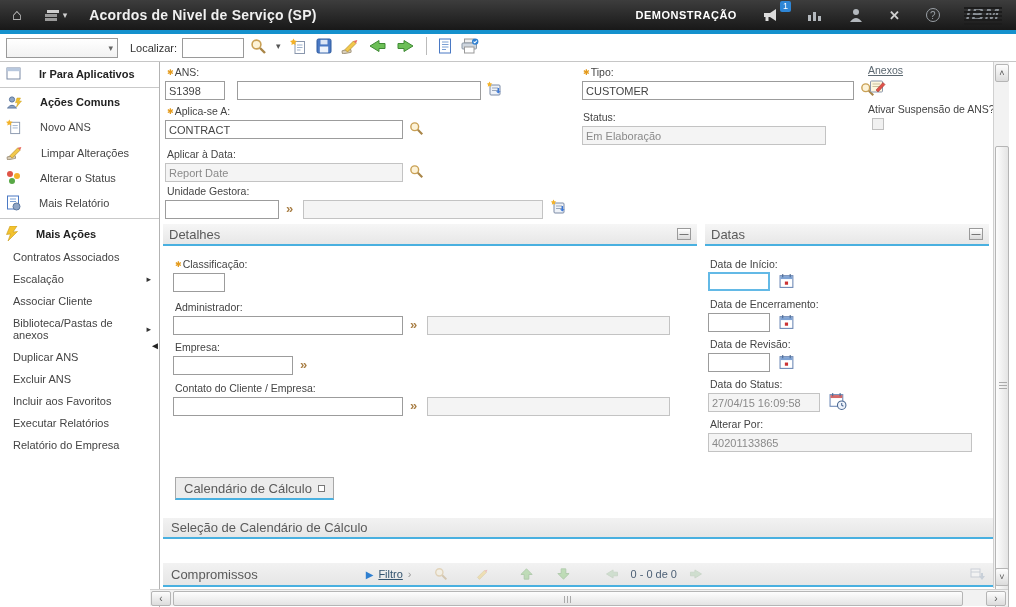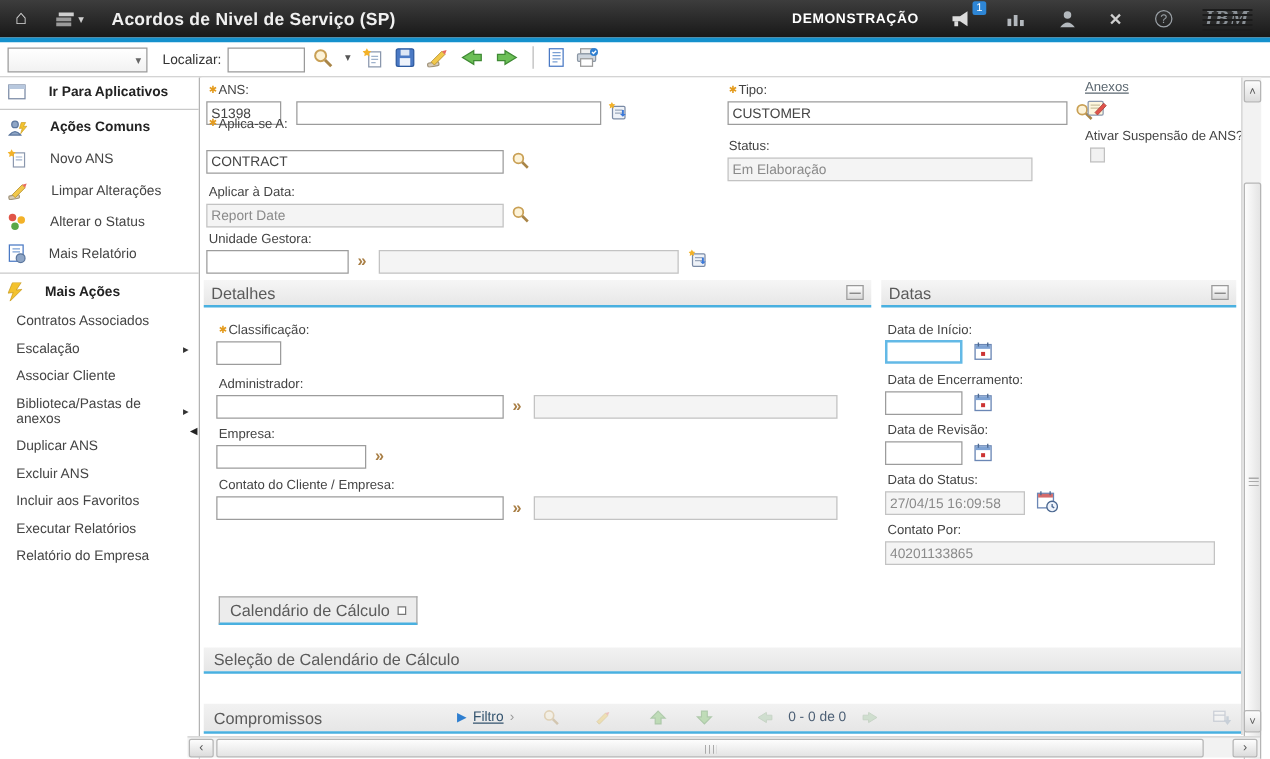--- a/index.html
+++ b/index.html
@@ -13,21 +13,21 @@
   .titlebar .appmenu { margin-left:22px; display:flex; align-items:center; gap:3px; cursor:pointer; }
   .titlebar .title { margin-left:22px; font-size:14px; font-weight:bold; color:#f0f0f0; letter-spacing:.2px; }
   .titlebar .right { margin-left:auto; display:flex; align-items:center; gap:26px; padding-right:16px; }
   .titlebar .env { font-size:11px; font-weight:bold; color:#fff; letter-spacing:.5px; }
   .tb-ico { position:relative; display:inline-flex; align-items:center; cursor:pointer; }
   .badge { position:absolute; top:-7px; right:-10px; background:#2e86d6; color:#fff; font-size:9px;
     padding:0 3px; border-radius:2px; line-height:11px; }
   .x-ico { color:#cfcfcf; font-size:13px; font-weight:bold; }
   .help-ico { width:14px; height:14px; border:1px solid #9aa0a6; border-radius:50%; color:#9aa0a6;
     font-size:10px; display:flex; align-items:center; justify-content:center; }
-  .ibm-logo { position:relative; font-family:Liberation Serif, serif; font-weight:bold; font-style:italic;
+  .ibm-logo { position:relative; font-family:Liberation Sans, sans-serif; font-weight:bold; font-style:italic;
     font-size:17px; color:#8a9096; letter-spacing:1px; }
   .ibm-logo::after { content:""; position:absolute; left:-2px; right:-2px; top:0; bottom:0;
     background:repeating-linear-gradient(to bottom, rgba(24,24,24,0) 0 2px, #1c1c1c 2px 4px); }
 
   .accent { position:absolute; left:0; top:30px; width:1016px; height:4px; background:#1591cd; }
 
   
   .toolbar { position:absolute; left:0; top:34px; width:1016px; height:28px; background:#fff;
     border-bottom:1px solid #c6c6c6; display:flex; align-items:center; }
   .tb-select { position:absolute; left:6px; top:4px; width:112px; height:20px; border:1px solid #9a9a9a;
@@ -342,21 +342,21 @@
       <svg width="18" height="17" viewBox="0 0 18 17">
           <rect x="1.5" y="3" width="12" height="11" rx="1" fill="#fdf6de" stroke="#8a97ad"></rect>
           <line x1="3.5" y1="6" x2="11" y2="6" stroke="#c9bf9e"></line>
           <line x1="3.5" y1="8.5" x2="11" y2="8.5" stroke="#c9bf9e"></line>
           <polygon points="7,12 14,4.5 16,6.5 9,14" fill="#e0524a" stroke="#a23a33" stroke-width=".6"></polygon>
         </svg>
     </span>
     <span class="lbl" style="left:707px;top:41px">Ativar Suspensão de ANS?</span>
     <span class="checkbox" style="left:711px;top:56px"></span>
 
-    <span class="lbl" style="left:6px;top:31px"><span class="star">✱</span><span>Aplica-se A:</span></span>
+    <span class="lbl" style="left:6px;top:43px"><span class="star">✱</span><span>Aplica-se A:</span></span>
     <input class="inp" style="left: 4px; top: 58px; width: 238px;" value="CONTRACT">
     <span class="abs icon-btn" style="left:248px;top:59px">
       <svg width="15" height="15" viewBox="0 0 17 17">
           <circle cx="6.5" cy="6.5" r="4.4" fill="#fdf3d8" stroke="#c9a055" stroke-width="1.6"></circle>
           <line x1="10" y1="10" x2="15" y2="15" stroke="#a98547" stroke-width="2.4"></line>
         </svg>
     </span>
     <span class="lbl" style="left:422px;top:49px">Status:</span>
     <input class="inp ro" style="left: 421px; top: 64px; width: 244px;" readonly="" value="Em Elaboração">
 
@@ -452,21 +452,21 @@
       <svg width="18" height="18" viewBox="0 0 17 17">
           <rect x="1" y="2.5" width="12" height="11" fill="#fff" stroke="#6b87b5"></rect>
           <rect x="1.4" y="2.9" width="11.2" height="2.8" fill="#d46a6a"></rect>
           <line x1="3.5" y1="1" x2="3.5" y2="4" stroke="#4a6790"></line>
           <line x1="10.5" y1="1" x2="10.5" y2="4" stroke="#4a6790"></line>
           <circle cx="12" cy="12.5" r="4" fill="#eef3fb" stroke="#4a6790"></circle>
           <path d="M12 10.5 v2 l1.6 1" stroke="#4a6790" fill="none"></path>
         </svg>
     </span>
 
-    <span class="lbl" style="left:549px;top:356px">Contato Por:</span>
+    <span class="lbl" style="left:549px;top:356px">Alterar Por:</span>
     <input class="inp ro" style="left: 547px; top: 371px; width: 264px;" readonly="" value="40201133865">
 
     <div class="tabbtn" style="left:14px;top:415px">
       <span>Calendário de Cálculo</span>
       <span class="tab-sq"></span>
     </div>
 
     <div class="bar" style="left:2px;top:456px;width:830px;height:21px">
       <span class="b-title">Seleção de Calendário de Cálculo</span>
     </div>

